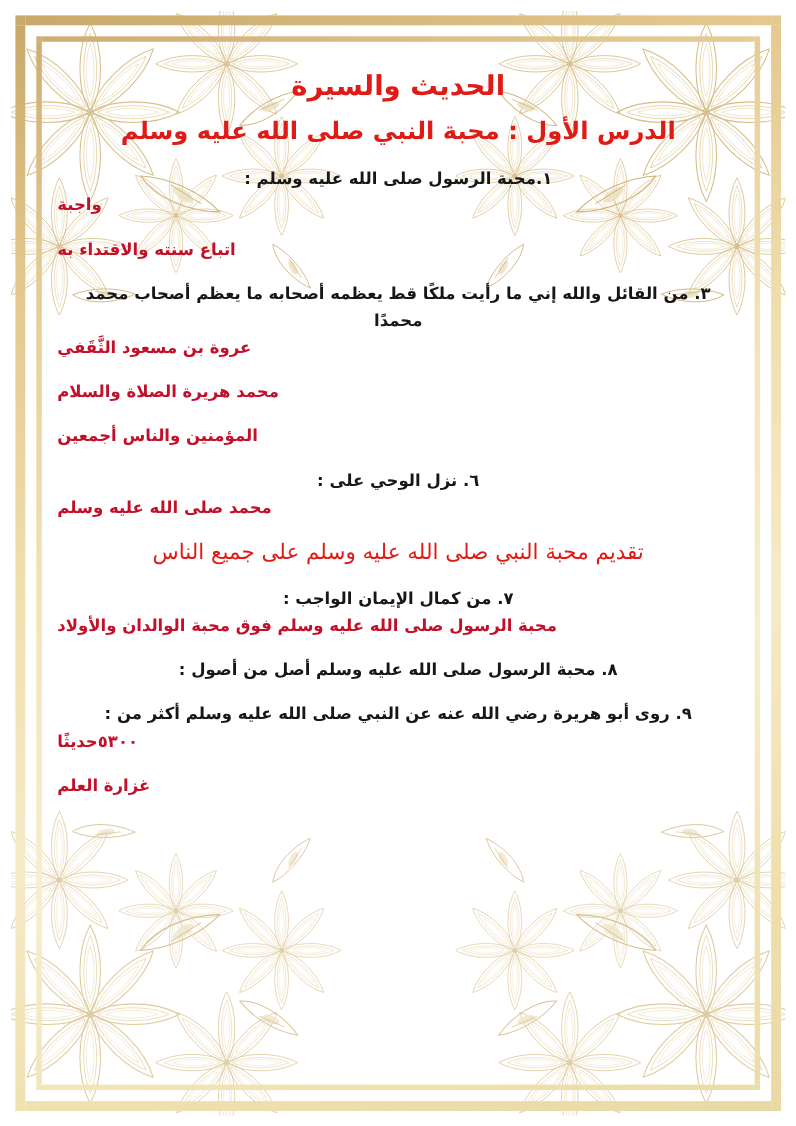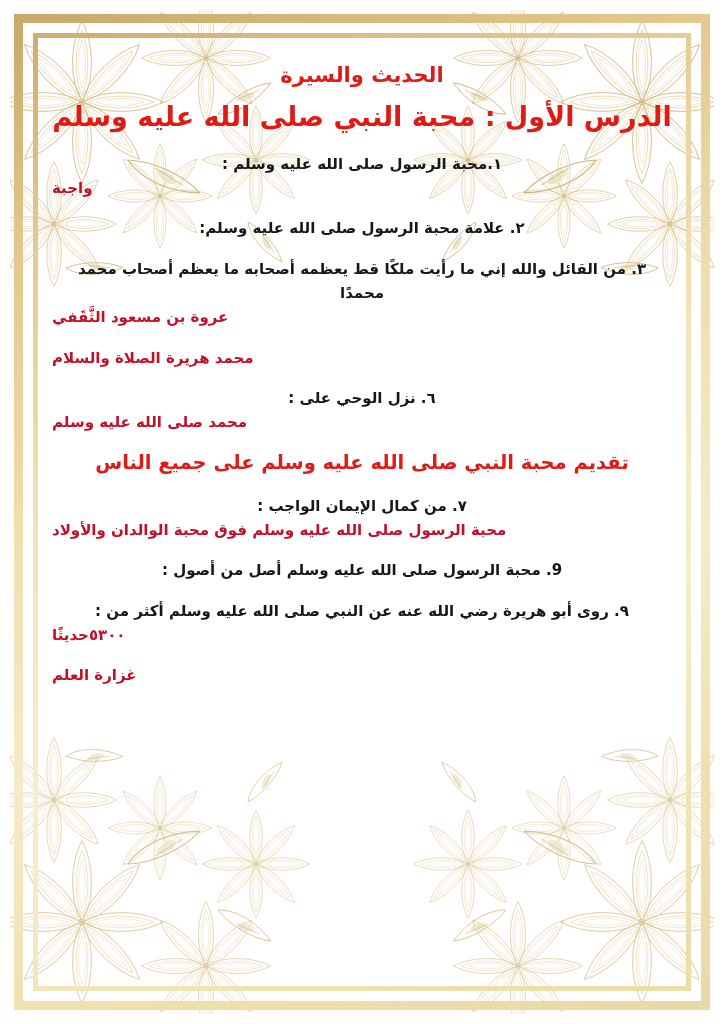--- a/index.html
+++ b/index.html
@@ -63,30 +63,30 @@
     position: absolute;
     left: 52px;
     right: 52px;
     top: 62px;
     z-index: 4;
     text-align: center;
   }
 
   .doc-title {
     color: #e01b16;
-    font-size: 21px;
+    font-size: 25px;
     font-weight: bold;
     line-height: 1.3;
     margin: 0 0 10px 0;
     text-align: center;
     letter-spacing: 0;
   }
   .lesson-title {
     color: #e01b16;
-    font-size: 27px;
+    font-size: 22px;
     font-weight: bold;
     line-height: 1.35;
     margin: 0 0 16px 0;
     text-align: center;
   }
 
   .qa-list {
     margin: 0;
     padding: 0;
     list-style: none;
@@ -107,21 +107,21 @@
     font-size: 15px;
     font-weight: bold;
     line-height: 1.62;
     text-align: left;
     margin: 0 0 6px 0;
   }
 
   .section-heading {
     color: #e01b16;
     font-size: 19.5px;
-    font-weight: bold;
+    font-weight: normal;
     line-height: 1.5;
     text-align: center;
     margin: 14px 0 14px 0;
   }
 </style>
 </head>
 <body>
 
 <div class="page">
 
@@ -227,46 +227,47 @@
 
     <h1 class="doc-title">الحديث والسيرة</h1>
     <h2 class="lesson-title">الدرس الأول : محبة النبي صلى الله عليه وسلم</h2>
 
     <ul class="qa-list">
       <li class="qa-item">
         <p class="question">١.محبة الرسول صلى الله عليه وسلم :</p>
         <p class="answer">واجبة</p>
       </li>
       <li class="qa-item">
-        <p class="question">٢. علامة محبة الرسول صلى الله عليه وسلم:</p>
+        <p class="answer">اتباع سنته والاقتداء به</p>
       </li>
       <li class="qa-item">
         <p class="question">٣. من القائل والله إني ما رأيت ملكًا قط يعظمه أصحابه ما يعظم أصحاب محمد محمدًا</p>
         <p class="answer">عروة بن مسعود الثَّقَفي</p>
       </li>
       <li class="qa-item">
         <p class="answer">محمد هريرة الصلاة والسلام</p>
       </li>
       <li class="qa-item">
+        <p class="answer">المؤمنين والناس أجمعين</p>
       </li>
       <li class="qa-item">
         <p class="question">٦. نزل الوحي على :</p>
         <p class="answer">محمد صلى الله عليه وسلم</p>
       </li>
     </ul>
 
     <h3 class="section-heading">تقديم محبة النبي صلى الله عليه وسلم على جميع الناس</h3>
 
     <ul class="qa-list">
       <li class="qa-item">
         <p class="question">٧. من كمال الإيمان الواجب :</p>
         <p class="answer">محبة الرسول صلى الله عليه وسلم فوق محبة الوالدان والأولاد</p>
       </li>
       <li class="qa-item">
-        <p class="question">9. محبة الرسول صلى الله عليه وسلم أصل من أصول :</p>
+        <p class="question">٨. محبة الرسول صلى الله عليه وسلم أصل من أصول :</p>
       </li>
       <li class="qa-item">
         <p class="question">٩. روى أبو هريرة رضي الله عنه عن النبي صلى الله عليه وسلم أكثر من :</p>
         <p class="answer">٥٣٠٠حديثًا</p>
       </li>
       <li class="qa-item">
         <p class="answer">غزارة العلم</p>
       </li>
     </ul>
 

